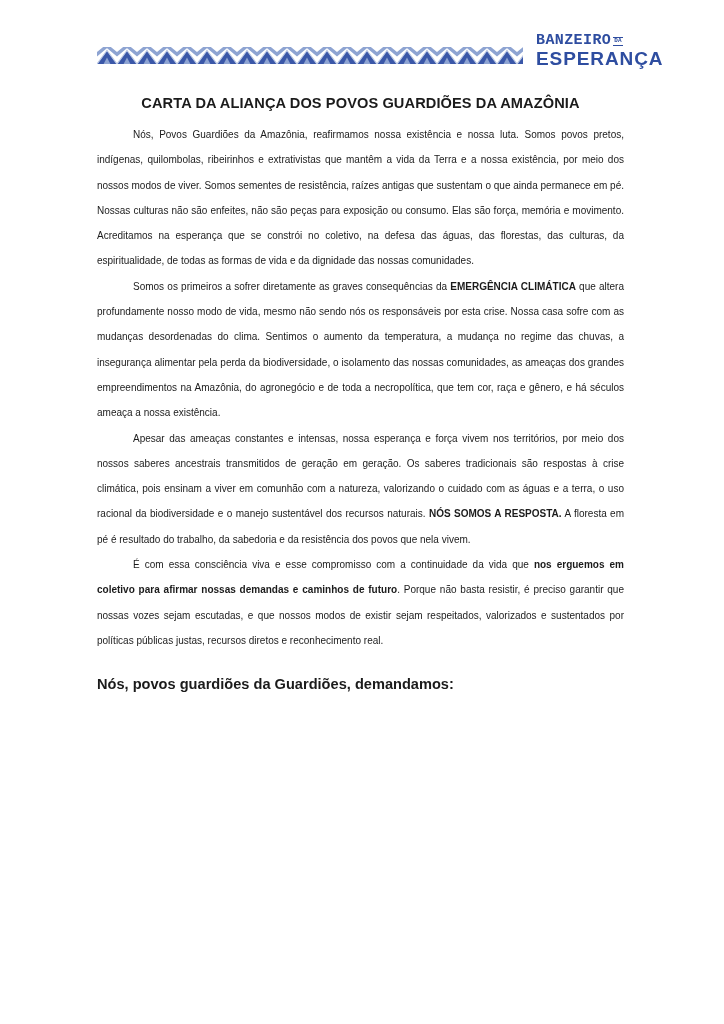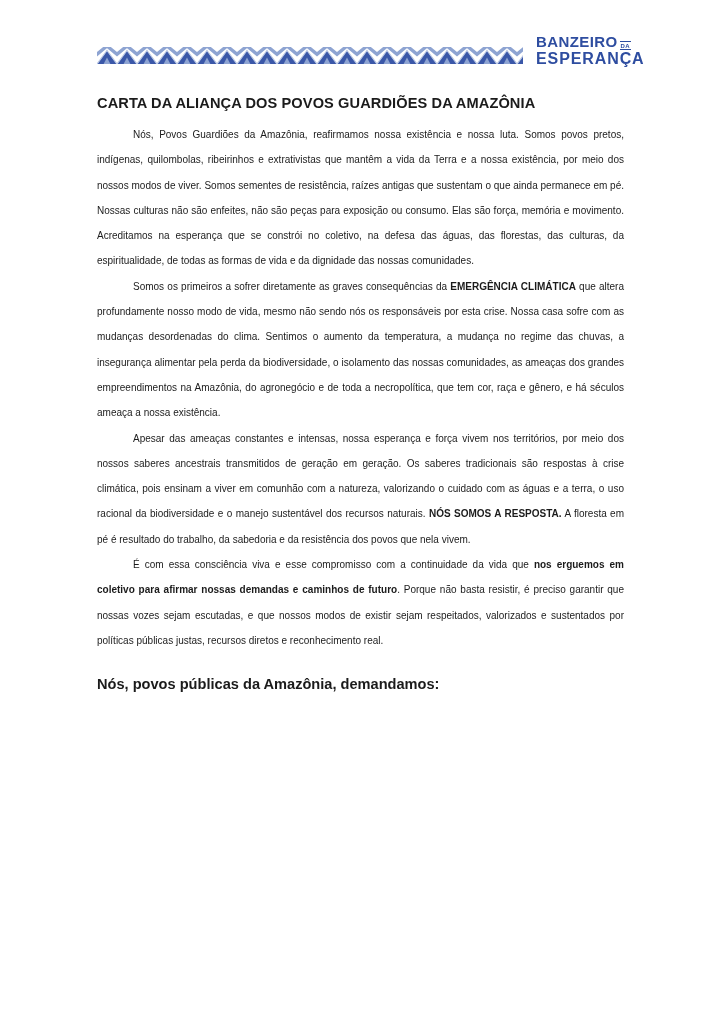--- a/index.html
+++ b/index.html
@@ -26,37 +26,38 @@
     line-height: 0;
   }
   .logo {
     margin-left: 13px;
     color: #2e4da0;
     font-weight: bold;
     line-height: 1.08;
     white-space: nowrap;
     user-select: none;
   }
-  .logo-line1 { font-size: 15px; letter-spacing: 0.4px; display: flex; align-items: flex-end; }
-  .logo-line2 { font-size: 16px; letter-spacing: 0.9px; }
+  .logo-line1 { font-size: 15px; letter-spacing: 0.4px; display: flex; align-items: center; font-family: Liberation Mono, monospace; }
+  .logo-line2 { font-size: 19px; letter-spacing: 0.9px; }
   .logo-da {
     display: inline-block;
     font-size: 6px;
     font-weight: bold;
     letter-spacing: 0.3px;
     border-top: 1.6px solid #2e4da0;
     border-bottom: 1.6px solid #2e4da0;
     padding: 0.5px 1px;
     margin-left: 2px;
     margin-top: 1.5px;
     line-height: 1;
   }
   
   .doc-title {
     margin-top: 23px;
+    text-align: center;
     font-weight: bold;
     font-size: 14.6px;
     letter-spacing: 0.1px;
   }
   .doc-body { margin-top: 11px; }
   .doc-body p {
     margin: 0;
     text-align: justify;
     text-indent: 36px;
     font-size: 10px;
@@ -99,15 +100,15 @@
 
   <div class="doc-title">CARTA DA ALIANÇA DOS POVOS GUARDIÕES DA AMAZÔNIA</div>
 
   <div class="doc-body">
     <p><span>Nós, Povos Guardiões da Amazônia, reafirmamos nossa existência e nossa luta. Somos povos pretos, indígenas, quilombolas, ribeirinhos e extrativistas que mantêm a vida da Terra e a nossa existência, por meio dos nossos modos de viver. Somos sementes de resistência, raízes antigas que sustentam o que ainda permanece em pé. Nossas culturas não são enfeites, não são peças para exposição ou consumo. Elas são força, memória e movimento. Acreditamos na esperança que se constrói no coletivo, na defesa das águas, das florestas, das culturas, da espiritualidade, de todas as formas de vida e da dignidade das nossas comunidades.</span></p>
     <p><span>Somos os primeiros a sofrer diretamente as graves consequências da </span><b>EMERGÊNCIA CLIMÁTICA</b><span> que altera profundamente nosso modo de vida, mesmo não sendo nós os responsáveis por esta crise. Nossa casa sofre com as mudanças desordenadas do clima. Sentimos o aumento da temperatura, a mudança no regime das chuvas, a insegurança alimentar pela perda da biodiversidade, o isolamento das nossas comunidades, as ameaças dos grandes empreendimentos na Amazônia, do agronegócio e de toda a necropolítica, que tem cor, raça e gênero, e há séculos ameaça a nossa existência.</span></p>
     <p><span>Apesar das ameaças constantes e intensas, nossa esperança e força vivem nos territórios, por meio dos nossos saberes ancestrais transmitidos de geração em geração. Os saberes tradicionais são respostas à crise climática, pois ensinam a viver em comunhão com a natureza, valorizando o cuidado com as águas e a terra, o uso racional da biodiversidade e o manejo sustentável dos recursos naturais. </span><b>NÓS SOMOS A RESPOSTA.</b><span> A floresta em pé é resultado do trabalho, da sabedoria e da resistência dos povos que nela vivem.</span></p>
     <p><span>É com essa consciência viva e esse compromisso com a continuidade da vida que </span><b>nos erguemos em coletivo para afirmar nossas demandas e caminhos de futuro</b><span>. Porque não basta resistir, é preciso garantir que nossas vozes sejam escutadas, e que nossos modos de existir sejam respeitados, valorizados e sustentados por políticas públicas justas, recursos diretos e reconhecimento real.</span></p>
   </div>
 
-  <div class="closing-heading">Nós, povos públicas da Amazônia, demandamos:</div>
+  <div class="closing-heading">Nós, povos guardiões da Guardiões, demandamos:</div>
 
 </div>
 
 </body></html>

